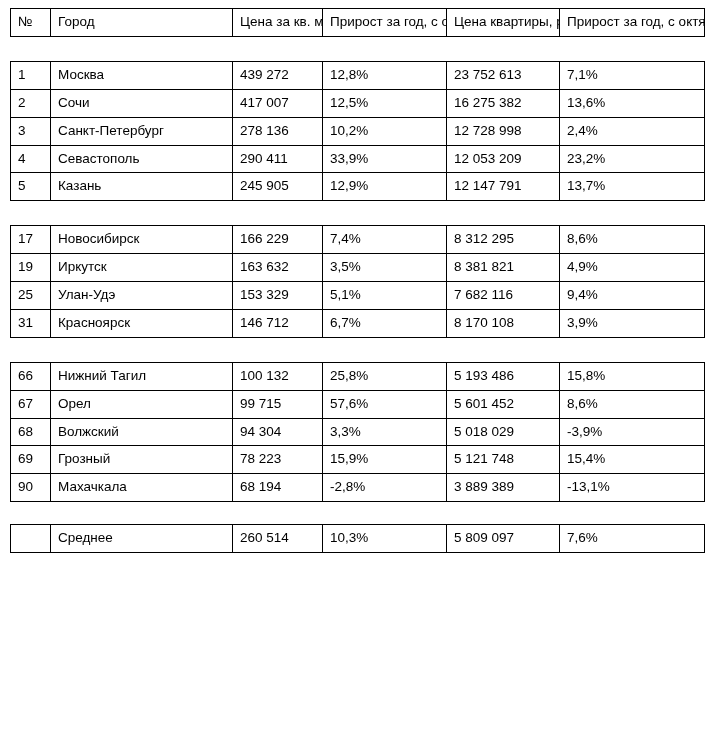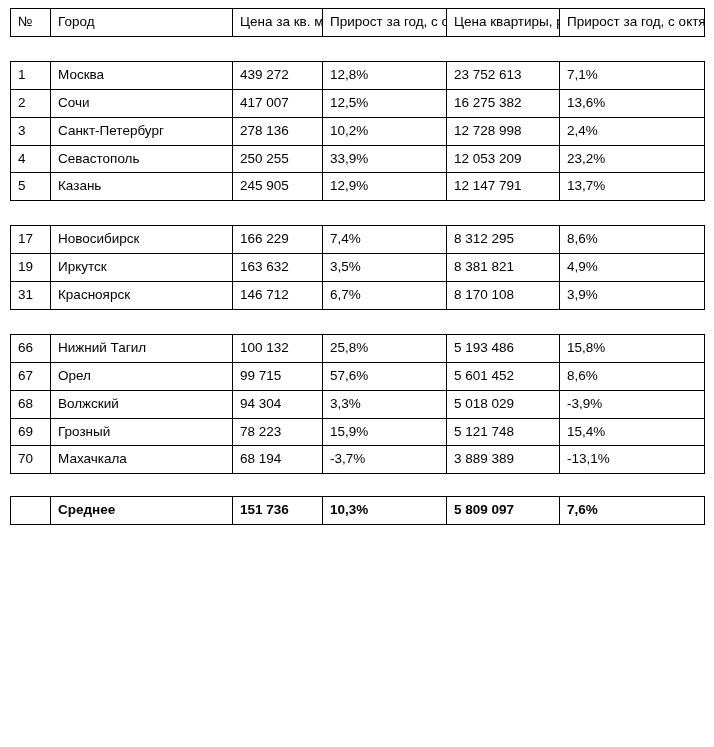--- a/index.html
+++ b/index.html
@@ -52,21 +52,21 @@
     vertical-align: top;
     white-space: normal;
     padding-bottom: 24px;
   }
   thead th.h-num { text-align: left; }
 
   td.num { text-align: left; }
   .gap { height: 24px; }
   .gap-last { height: 22px; }
 
-  tr.avg td { font-weight: bold; }
+  tr.avg td { font-weight: normal; }
   tr.avg td.blank { border: 1px solid #000000; }
 </style>
 </head>
 <body>
 
 <div class="page">
 
   <table class="t">
     <colgroup>
       <col class="c-num">
@@ -120,21 +120,21 @@
         <td class="num">3</td>
         <td>Санкт-Петербург</td>
         <td>278 136</td>
         <td>10,2%</td>
         <td>12 728 998</td>
         <td>2,4%</td>
       </tr>
       <tr>
         <td class="num">4</td>
         <td>Севастополь</td>
-        <td>250 255</td>
+        <td>290 411</td>
         <td>33,9%</td>
         <td>12 053 209</td>
         <td>23,2%</td>
       </tr>
       <tr>
         <td class="num">5</td>
         <td>Казань</td>
         <td>245 905</td>
         <td>12,9%</td>
         <td>12 147 791</td>
@@ -165,20 +165,28 @@
       </tr>
       <tr>
         <td class="num">19</td>
         <td>Иркутск</td>
         <td>163 632</td>
         <td>3,5%</td>
         <td>8 381 821</td>
         <td>4,9%</td>
       </tr>
       <tr>
+        <td class="num">25</td>
+        <td>Улан-Удэ</td>
+        <td>153 329</td>
+        <td>5,1%</td>
+        <td>7 682 116</td>
+        <td>9,4%</td>
+      </tr>
+      <tr>
         <td class="num">31</td>
         <td>Красноярск</td>
         <td>146 712</td>
         <td>6,7%</td>
         <td>8 170 108</td>
         <td>3,9%</td>
       </tr>
     </tbody>
   </table>
 
@@ -220,24 +228,24 @@
       </tr>
       <tr>
         <td class="num">69</td>
         <td>Грозный</td>
         <td>78 223</td>
         <td>15,9%</td>
         <td>5 121 748</td>
         <td>15,4%</td>
       </tr>
       <tr>
-        <td class="num">70</td>
+        <td class="num">90</td>
         <td>Махачкала</td>
         <td>68 194</td>
-        <td>-3,7%</td>
+        <td>-2,8%</td>
         <td>3 889 389</td>
         <td>-13,1%</td>
       </tr>
     </tbody>
   </table>
 
   <div class="gap-last"></div>
 
   <table class="t">
     <colgroup>
@@ -245,21 +253,21 @@
         <col class="c-city">
         <col class="c-price">
       <col class="c-gr1">
         <col class="c-flat">
         <col class="c-gr2">
     </colgroup>
     <tbody>
       <tr class="avg">
         <td class="num blank"></td>
         <td>Среднее</td>
-        <td>151 736</td>
+        <td>260 514</td>
         <td>10,3%</td>
         <td>5 809 097</td>
         <td>7,6%</td>
       </tr>
     </tbody>
   </table>
 
 </div>
 
 </body></html>

